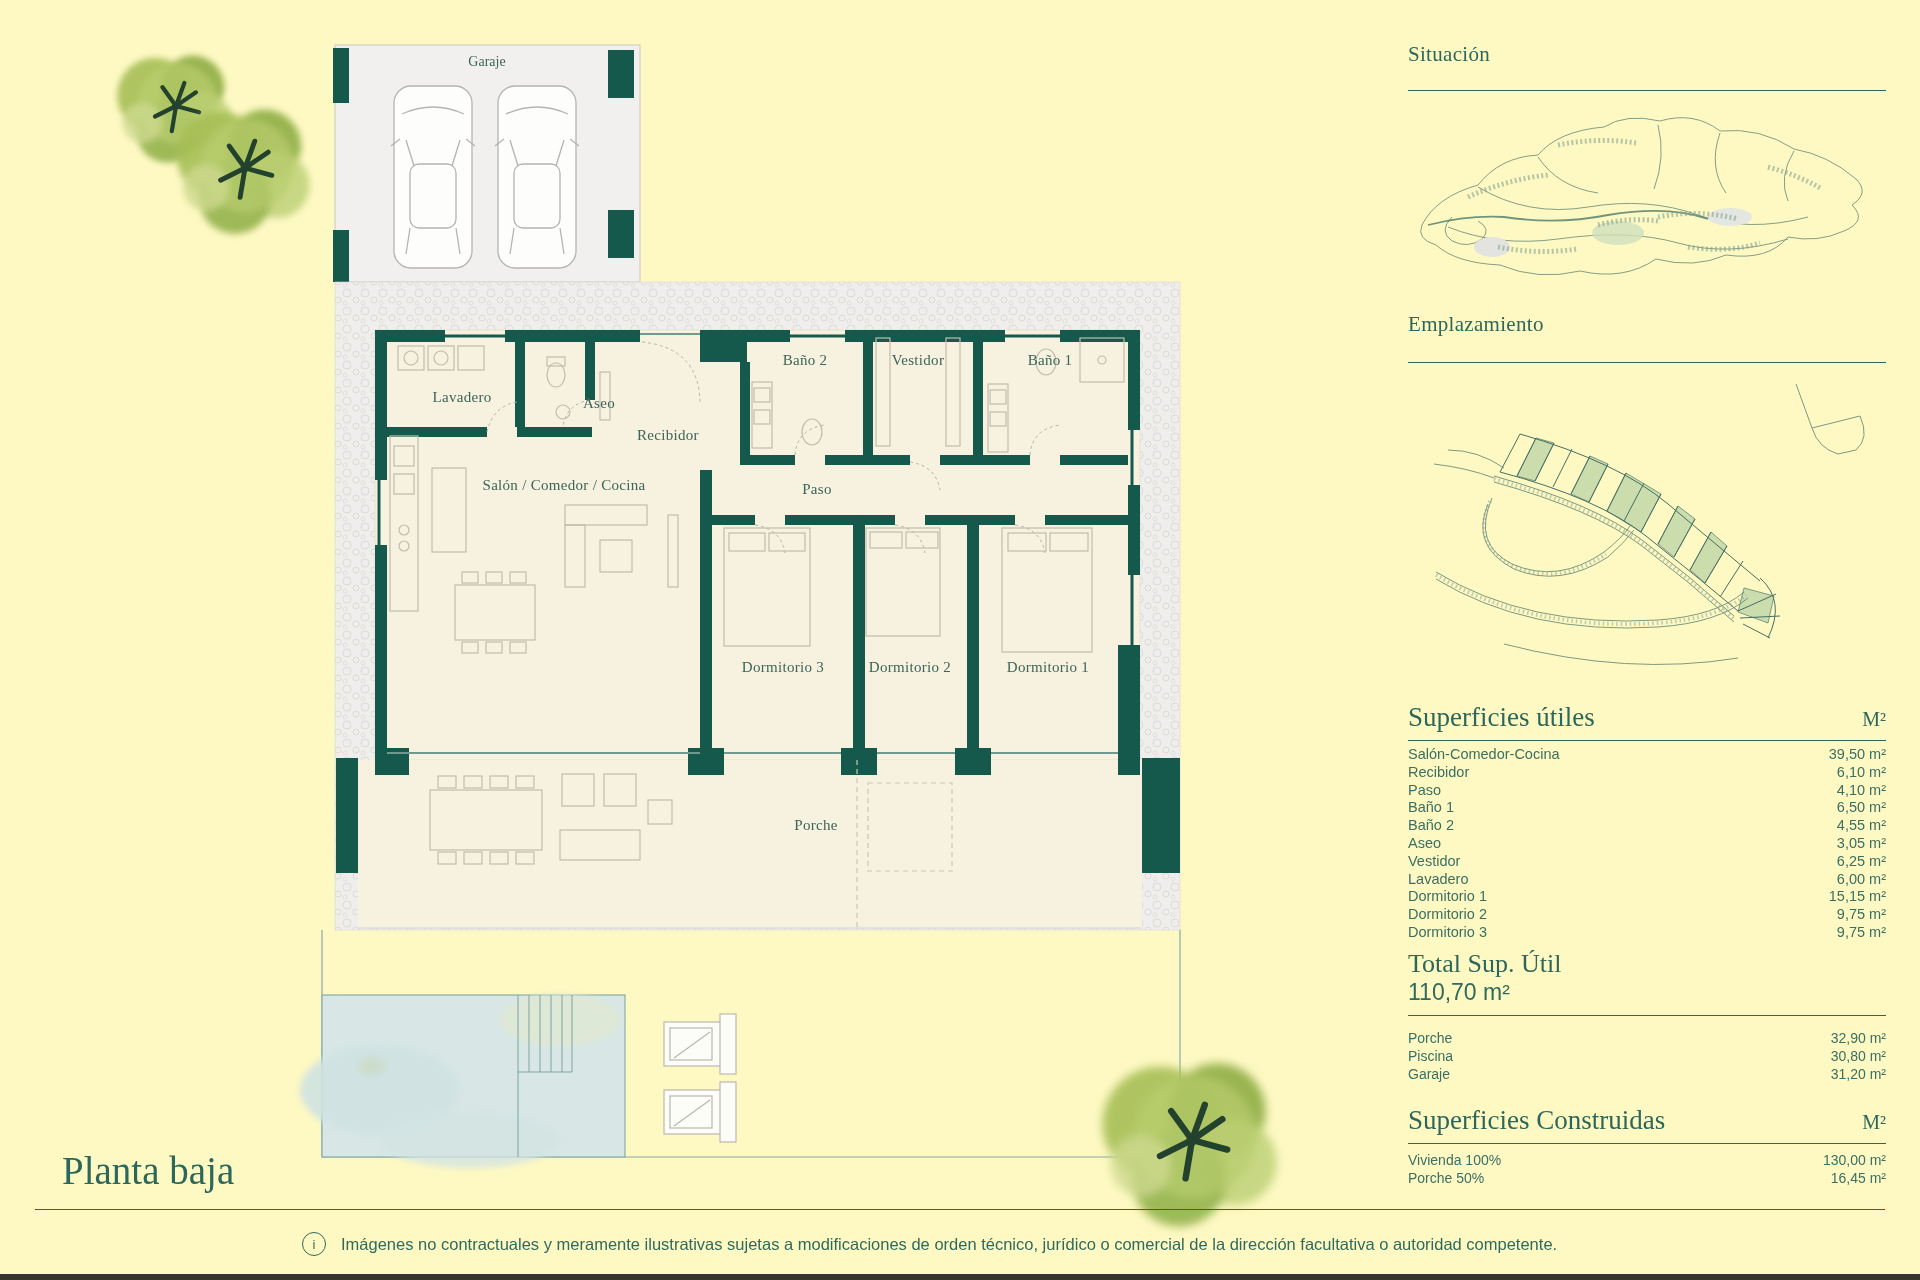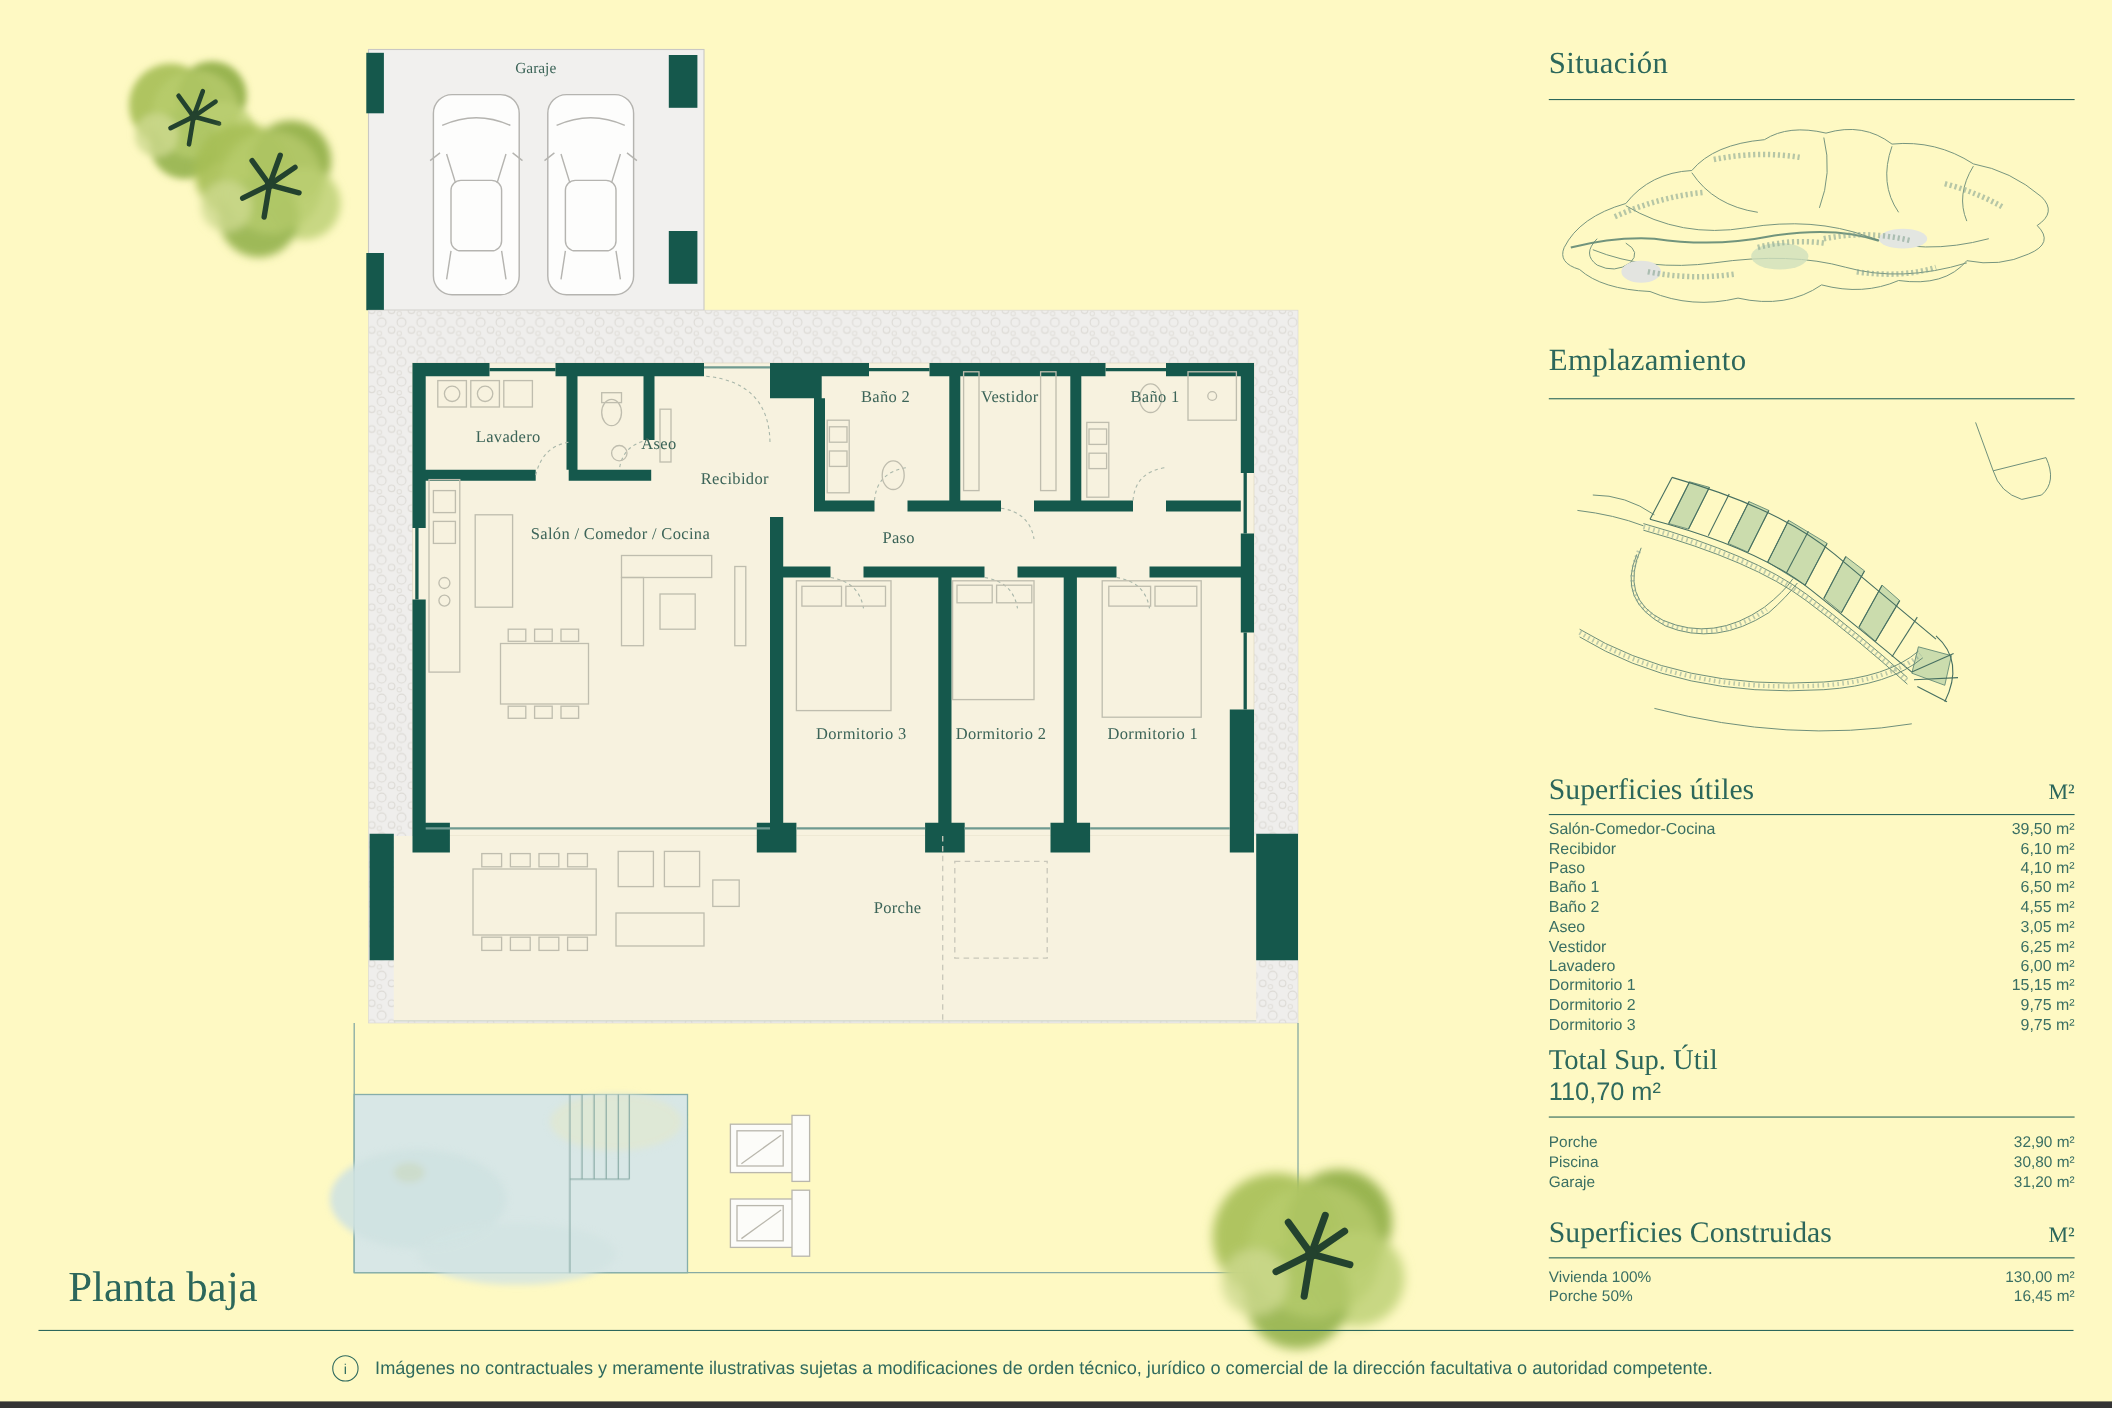--- a/index.html
+++ b/index.html
@@ -3,21 +3,21 @@
 <meta charset="utf-8">
 <style>
   html,body{margin:0;padding:0;background:#ffffff;}
   #canvas{position:relative;width:1920px;height:1280px;background:#fef9c3;overflow:hidden;
           font-family:"Liberation Sans",sans-serif;}
   svg text{font-family:"Liberation Serif",serif;}
 
   
   .sidebar{position:absolute;left:1408px;top:0;width:478px;height:1280px;}
   .sb-abs{position:absolute;left:0;width:478px;}
-  .sb-title{font-family:"Liberation Serif",serif;font-size:28px;color:#2c675b;font-weight:400;
+  .sb-title{font-family:"Liberation Serif",serif;font-size:21px;color:#2c675b;font-weight:400;
             margin:0;letter-spacing:.3px;}
   .sb-rule{border-top:1.6px solid #2c675b;height:0;}
   #situacion-title{top:42px;}
   #situacion-rule{top:90px;}
   #situacion-map{position:absolute;top:97px;left:0;}
   #emplazamiento-title{top:312px;}
   #emplazamiento-rule{top:362px;}
   #emplazamiento-map{position:absolute;top:376px;left:0;}
   #tables{top:702px;}
 

